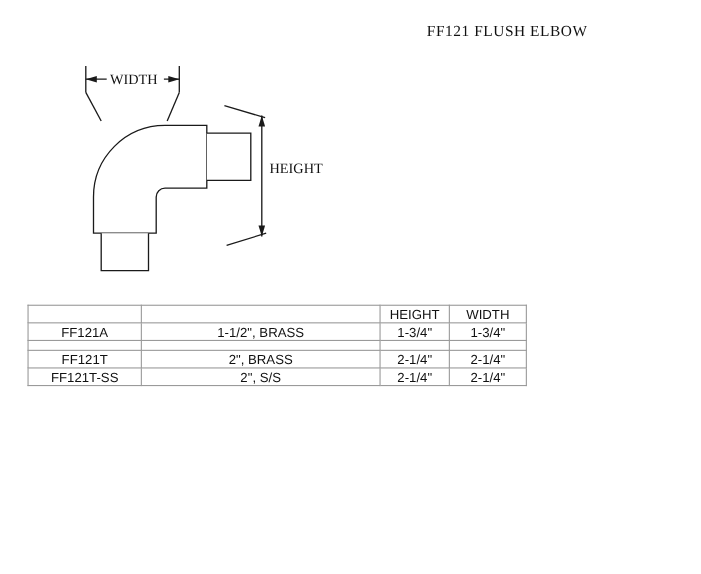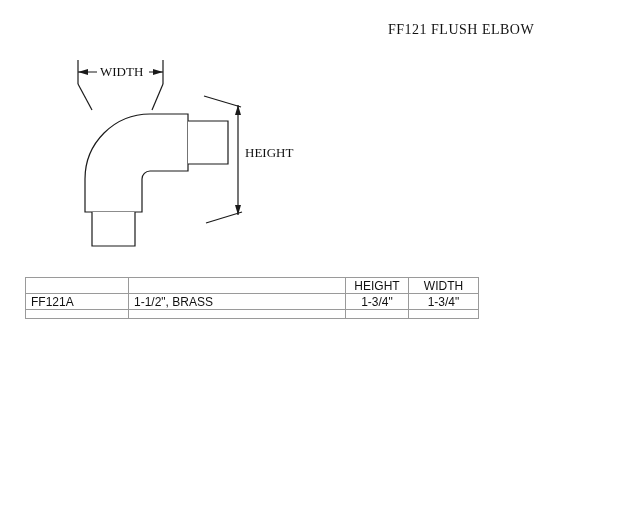--- a/index.html
+++ b/index.html
@@ -44,21 +44,21 @@
     table-layout: fixed;
     width: 454px;
     font-family: "Liberation Sans", sans-serif;
     font-size: 12px;
     color: #111;
   }
   table.spec td, table.spec th {
     border: 1px solid #9a9a9a;
     height: 15px;
     padding: 0 5px;
-    text-align: left;
+    text-align: center;
     font-weight: normal;
     white-space: nowrap;
     overflow: hidden;
   }
   table.spec th.center, table.spec td.center {
     text-align: center;
     padding: 0 2px;
   }
   table.spec tr.spacer td {
     height: 8px;
@@ -125,16 +125,28 @@
           <td>1-1/2", BRASS</td>
           <td class="center">1-3/4"</td>
           <td class="center">1-3/4"</td>
         </tr>
         <tr class="spacer">
           <td></td>
           <td></td>
           <td class="center"></td>
           <td class="center"></td>
         </tr>
+        <tr>
+          <td>FF121T</td>
+          <td>2", BRASS</td>
+          <td class="center">2-1/4"</td>
+          <td class="center">2-1/4"</td>
+        </tr>
+        <tr>
+          <td>FF121T-SS</td>
+          <td>2", S/S</td>
+          <td class="center">2-1/4"</td>
+          <td class="center">2-1/4"</td>
+        </tr>
       </tbody>
   </table>
 
 </div>
 
 </body></html>

